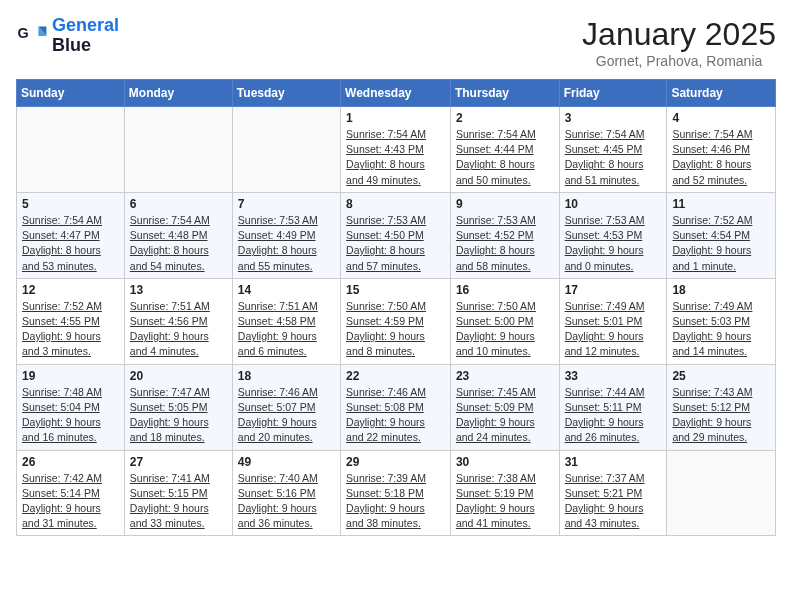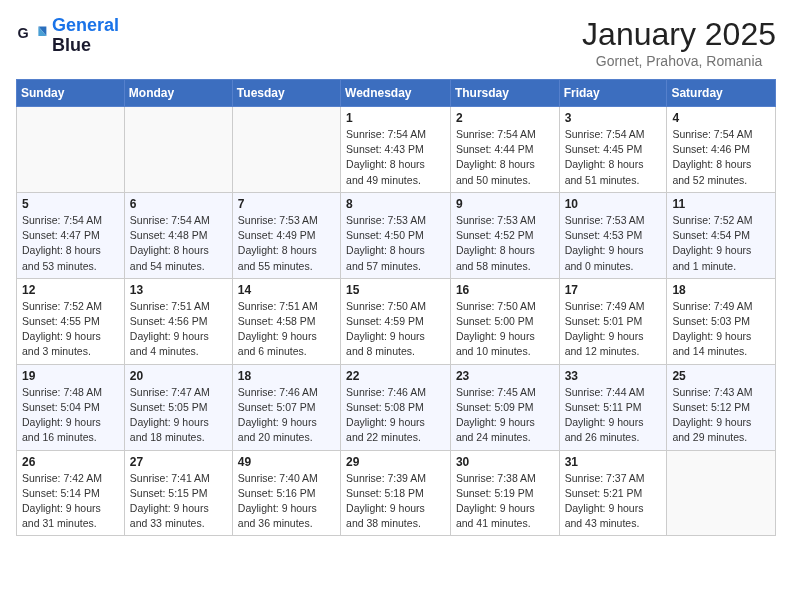--- a/index.html
+++ b/index.html
@@ -75,20 +75,21 @@
       font-size: 12px;
       font-weight: bold;
       color: #222;
       display: block;
       margin-bottom: 2px;
     }
     .day-info {
       font-size: 10.5px;
       color: #333;
       line-height: 1.45;
+      text-decoration: underline;
     }
   </style>
 </head>
 <body>
 
 <div class="header">
   <div class="logo">
     <svg class="logo-icon" viewBox="0 0 40 40">
       <text x="2" y="22" font-size="18" font-weight="bold" fill="#1a1a2e">G</text>
       <polygon points="28,8 38,8 38,20" fill="#2a6fbd"></polygon>

